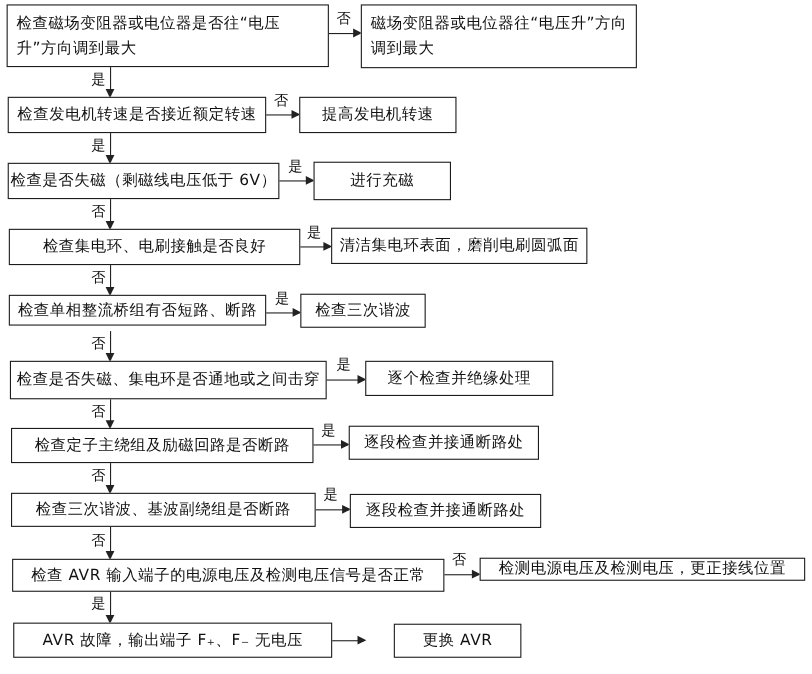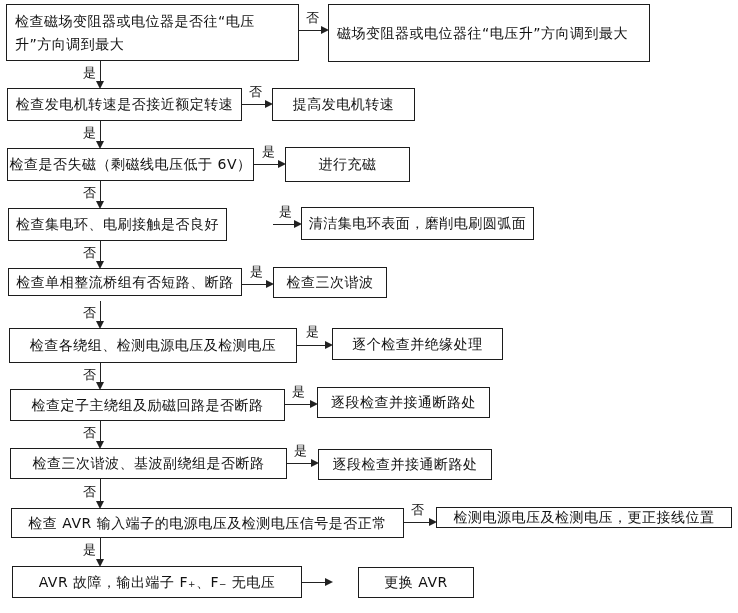--- a/index.html
+++ b/index.html
@@ -74,21 +74,21 @@
 </head>
 <body>
 
 <div id="flowchart">
 
   <div class="box wrap" style="left:6px; top:4px; width:293px; height:57px;">
       <span>检查磁场变阻器或电位器是否往“电压升”方向调到最大</span>
     </div>
   <div class="lbl" style="left:305px; top:11px;">否</div>
   <div class="harrow" style="left:299px; top:30px; width:28px;"></div>
-  <div class="box wrap" style="left:328px; top:4px; width:322px; height:58px;align-items:center;">
+  <div class="box wrap" style="left:328px; top:4px; width:251px; height:58px;align-items:center;">
       <span>磁场变阻器或电位器往“电压升”方向调到最大</span>
     </div>
   <div class="lbl" style="left:82px; top:66px;">是</div>
   <div class="varrow" style="left:100px; top:61px; height:26px;"></div>
 
   <div class="box" style="left:7px; top:88px; width:235px; height:33px;">
       <span>检查发电机转速是否接近额定转速</span>
     </div>
   <div class="lbl" style="left:248px; top:85px;">否</div>
   <div class="harrow" style="left:242px; top:104px; width:29px;"></div>
@@ -102,21 +102,21 @@
       <span>检查是否失磁（剩磁线电压低于 6V）</span>
     </div>
   <div class="lbl" style="left:261px; top:145px;">是</div>
   <div class="harrow" style="left:254px; top:164px; width:30px;"></div>
   <div class="box" style="left:285px; top:147px; width:125px; height:35px;">
       <span>进行充磁</span>
     </div>
   <div class="lbl" style="left:82px; top:186px;">否</div>
   <div class="varrow" style="left:100px; top:181px; height:26px;"></div>
 
-  <div class="box" style="left:8px; top:208px; width:219px; height:33px;">
+  <div class="box" style="left:8px; top:208px; width:265px; height:33px;">
       <span>检查集电环、电刷接触是否良好</span>
     </div>
   <div class="lbl" style="left:278px; top:205px;">是</div>
   <div class="harrow" style="left:273px; top:224px; width:27px;"></div>
   <div class="box" style="left:301px; top:207px; width:233px; height:33px;">
       <span>清洁集电环表面，磨削电刷圆弧面</span>
     </div>
   <div class="lbl" style="left:82px; top:246px;">否</div>
   <div class="varrow" style="left:100px; top:241px; height:26px;"></div>
 
@@ -125,21 +125,21 @@
     </div>
   <div class="lbl" style="left:249px; top:265px;">是</div>
   <div class="harrow" style="left:242px; top:284px; width:30px;"></div>
   <div class="box" style="left:273px; top:267px; width:114px; height:31px;">
       <span>检查三次谐波</span>
     </div>
   <div class="lbl" style="left:82px; top:306px;">否</div>
   <div class="varrow" style="left:100px; top:301px; height:26px;"></div>
 
   <div class="box" style="left:9px; top:328px; width:288px; height:35px;">
-      <span>检查各绕组、检测电源电压及检测电压</span>
+      <span>检查是否失磁、集电环是否通地或之间击穿</span>
     </div>
   <div class="lbl" style="left:305px; top:325px;">是</div>
   <div class="harrow" style="left:297px; top:345px; width:34px;"></div>
   <div class="box" style="left:332px; top:328px; width:171px; height:32px;">
       <span>逐个检查并绝缘处理</span>
     </div>
   <div class="lbl" style="left:82px; top:368px;">否</div>
   <div class="varrow" style="left:100px; top:363px; height:25px;"></div>
 
   <div class="box" style="left:10px; top:389px; width:275px; height:32px;">

